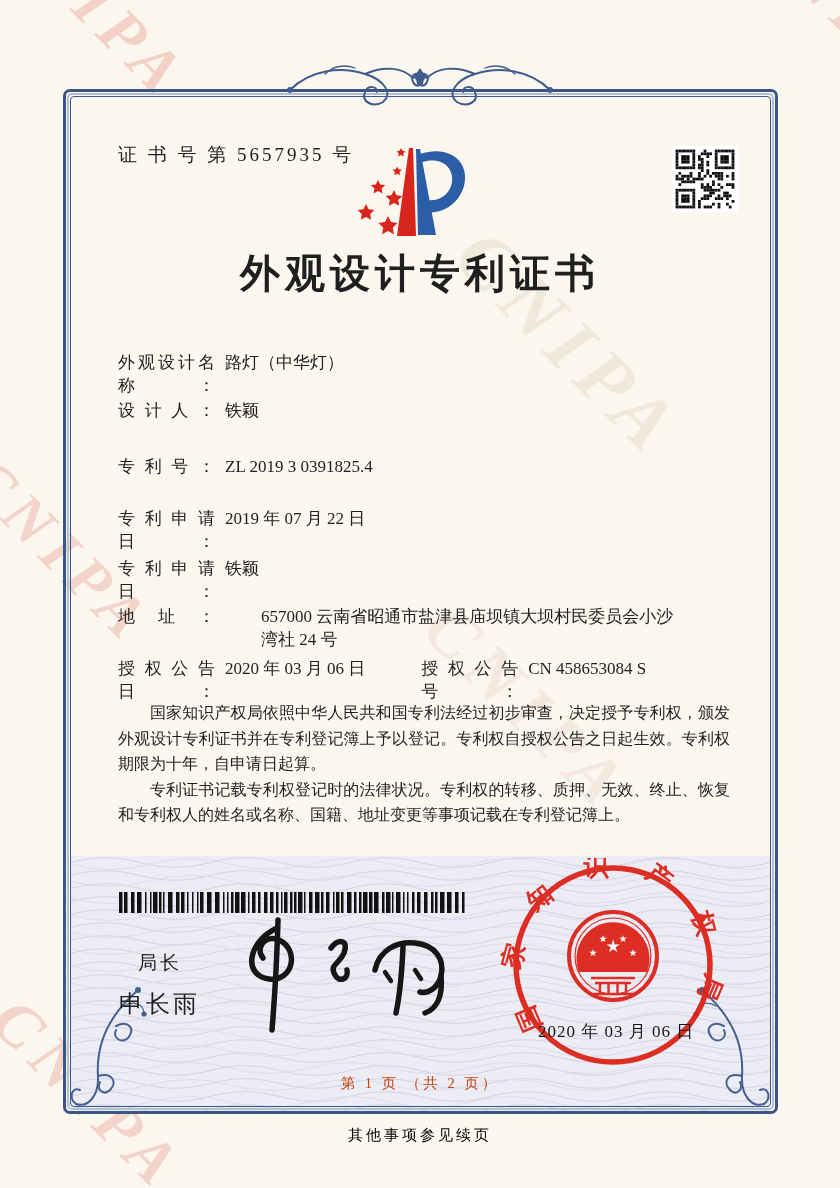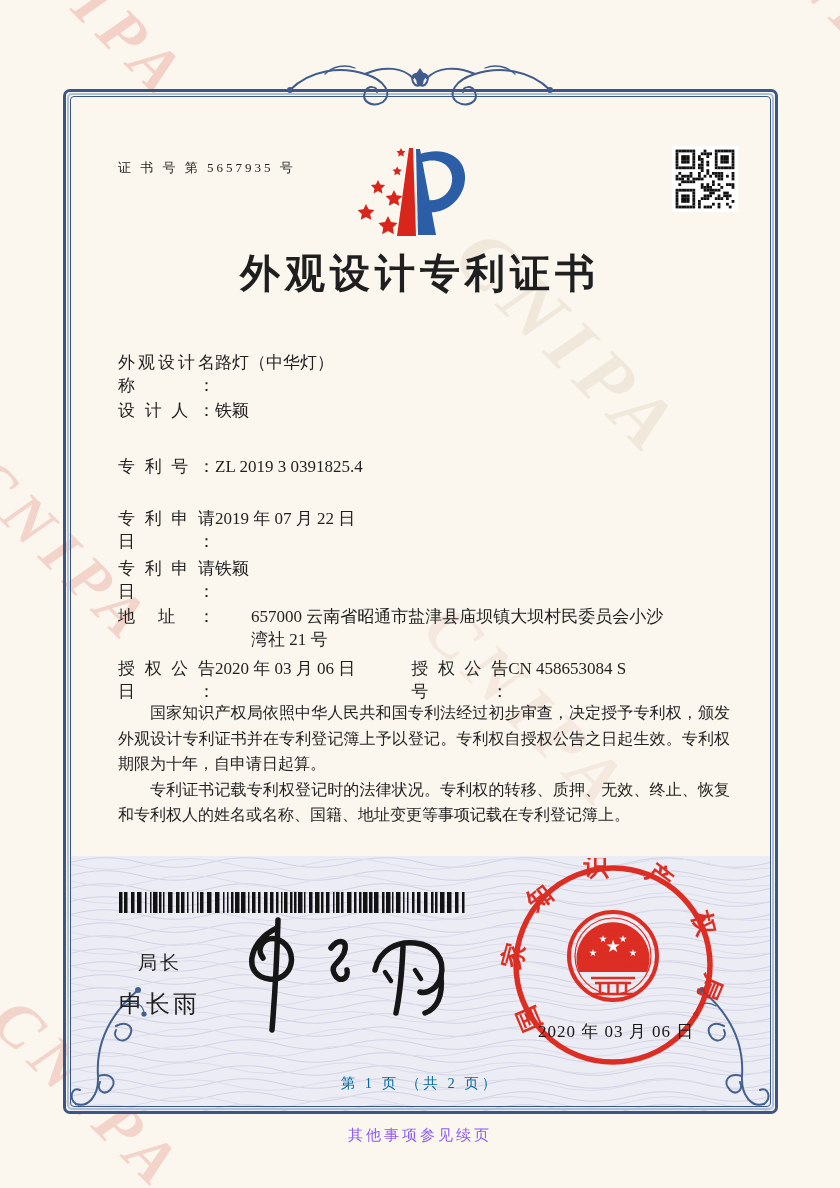--- a/index.html
+++ b/index.html
@@ -18,49 +18,49 @@
   
   .frame-outer{position:absolute; left:63px; top:89px; right:62px; bottom:74px;
     border:3px solid #3b5584; border-radius:7px; z-index:5; pointer-events:none;}
   .frame-mid{position:absolute; left:1px; top:1px; right:1px; bottom:1px;
     border:2px solid #aebfdb; border-radius:5px;}
   .frame-inner{position:absolute; left:1px; top:1px; right:1px; bottom:1px;
     border:1.5px solid #3b5584; border-radius:4px;}
   
   .band{position:absolute; left:70px; top:856px; z-index:1;}
   
-  .cert-no{position:absolute; left:118px; top:159px; font-size:13px; letter-spacing:3px; z-index:10;}
+  .cert-no{position:absolute; left:118px; top:142px; font-size:19px; letter-spacing:3px; z-index:10;}
   .logo{position:absolute; left:350px; top:128px; z-index:10;}
   .qr{position:absolute; left:672px; top:146px; z-index:10;}
   .title{position:absolute; left:0; top:246px; width:100%; text-align:center;
     font-size:40px; font-weight:bold; letter-spacing:5px; z-index:10;}
   
   .frow{position:absolute; left:118px; width:616px; display:flex; font-size:17px; z-index:10; line-height:1.35;}
   .flabel{width:97px; flex:0 0 97px; text-align:justify; text-align-last:justify;}
-  .fvalue{margin-left:0;}
+  .fvalue{margin-left:10px;}
   .fvalue .l2{display:block;}
   .fpair2{display:flex; margin-left:56px;}
   
   .paras{position:absolute; left:118px; top:700px; width:612px; font-size:16px;
     line-height:25.5px; text-align:justify; z-index:10;}
   .paras p{margin:0; text-indent:2em;}
   
   .barcode{position:absolute; left:119px; top:892px; z-index:10;}
   .director-title{position:absolute; left:119px; top:950px; font-size:19px; letter-spacing:3px;
     font-family:"Liberation Sans","DejaVu Sans",sans-serif; z-index:10;margin-left:19px;}
   .director-name{position:absolute; left:119px; top:988px; font-size:24px; letter-spacing:3px;
     font-family:"Liberation Sans","DejaVu Sans",sans-serif; z-index:10;}
   .sig{position:absolute; left:225px; top:912px; z-index:11;}
   .sealsvg{position:absolute; left:500px; top:858px; z-index:10;}
   .seal-date{position:absolute; left:516px; top:1020px; width:200px; text-align:center;
     font-size:17px; letter-spacing:1px; z-index:12; color:#181818;}
   .page-info{position:absolute; left:0; top:1074px; width:100%; text-align:center;
-    font-size:14.5px; letter-spacing:3px; z-index:12; color:#0369a1;}
+    font-size:14.5px; letter-spacing:3px; z-index:12; color:#c2410c;}
   .cont-note{position:absolute; left:0; top:1126px; width:100%; text-align:center;
-    font-size:15px; letter-spacing:3px; z-index:10; color:#8b5cf6;}
+    font-size:15px; letter-spacing:3px; z-index:10; color:#000000;}
   .flourish{position:absolute; z-index:6; pointer-events:none;}
 </style>
 <title>外观设计专利证书</title></head>
 <body>
 
 <div class="page">
 
   <div class="wm" style="left:-28px; top:-34px; font-size:64px; color:rgba(236,178,168,0.55);">CNIPA</div>
   <div class="wm" style="left:735px; top:-22px; font-size:60px; color:rgba(236,178,168,0.5);">CNIPA</div>
   <div class="wm" style="left:-58px; top:515px; font-size:62px; color:rgba(236,178,168,0.5);">CNIPA</div>
@@ -374,21 +374,21 @@
   <div class="frow" style="top:508px;">
     <span class="flabel">专利申请日：</span>
     <span class="fvalue">2019 年 07 月 22 日</span>
   </div>
   <div class="frow" style="top:558px;">
     <span class="flabel">专利申请日：</span>
     <span class="fvalue">铁颖</span>
   </div>
   <div class="frow" style="top:606px;gap:36px;">
     <span class="flabel">地址：</span>
-    <span class="fvalue"><span>657000 云南省昭通市盐津县庙坝镇大坝村民委员会小沙</span><span class="l2">湾社 21 号</span></span>
+    <span class="fvalue"><span>657000 云南省昭通市盐津县庙坝镇大坝村民委员会小沙</span><span class="l2">湾社 24 号</span></span>
   </div>
   <div class="frow" style="top:658px;">
     <span class="flabel">授权公告日：</span>
     <span class="fvalue">2020 年 03 月 06 日</span>
     <span class="fpair2">
       <span class="flabel">授权公告号：</span>
       <span class="fvalue">CN 458653084 S</span>
     </span>
   </div>
 

